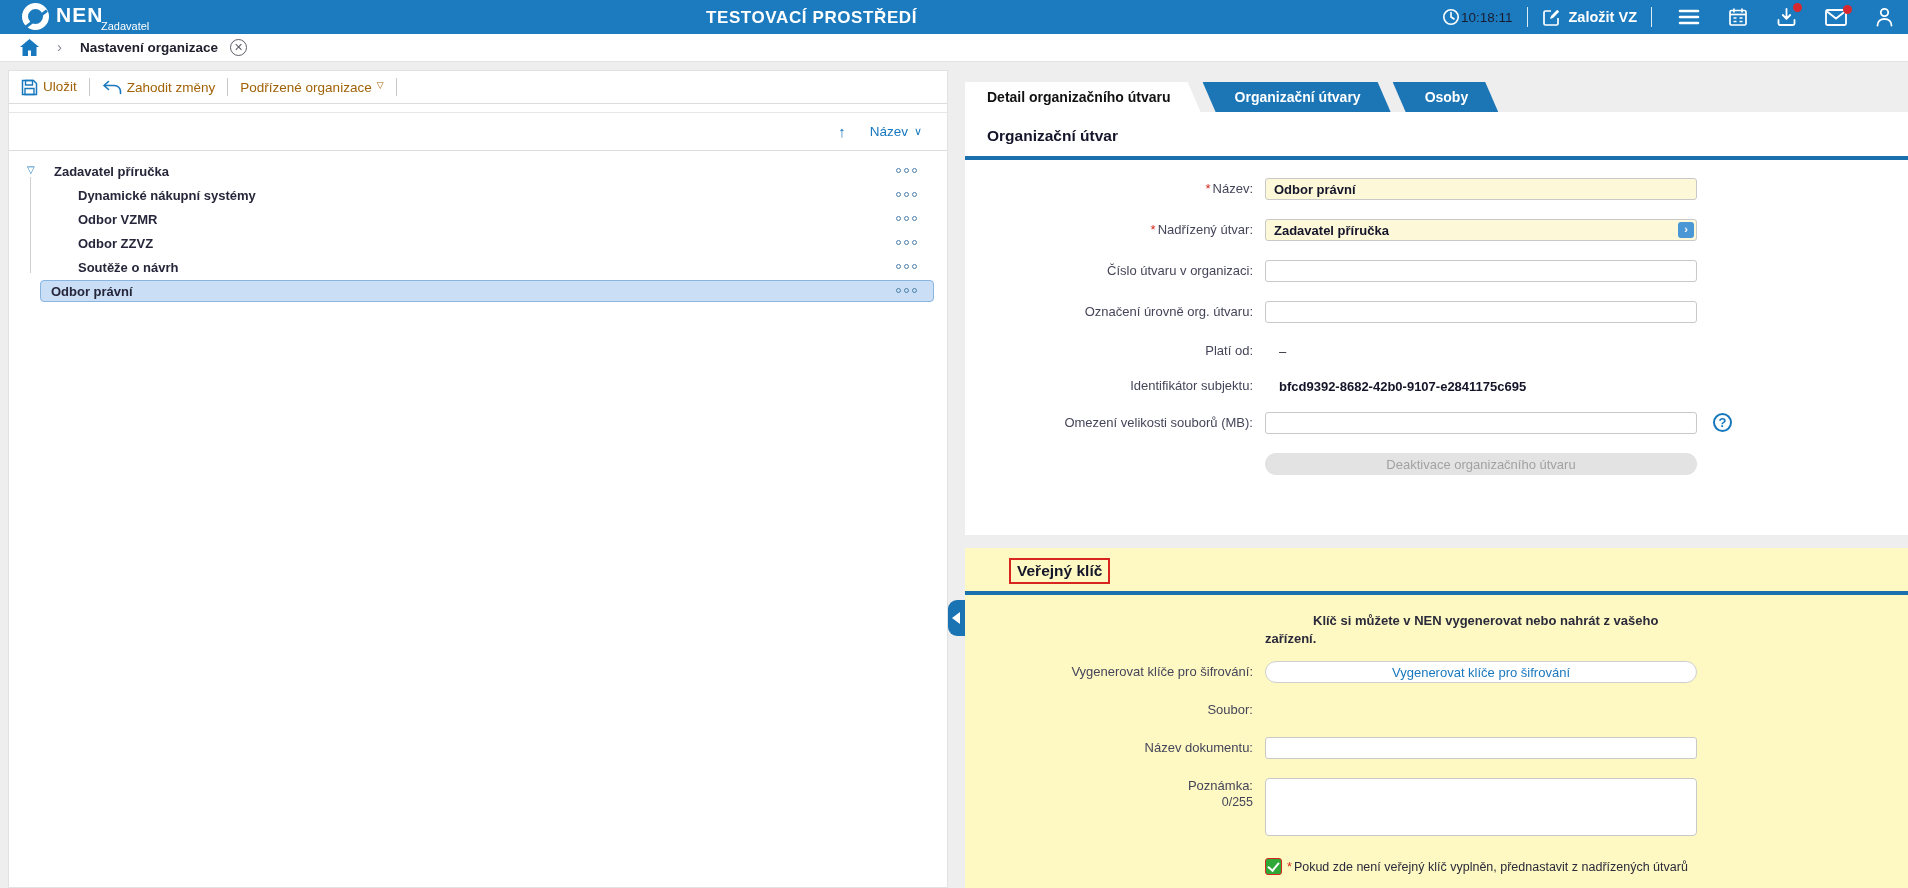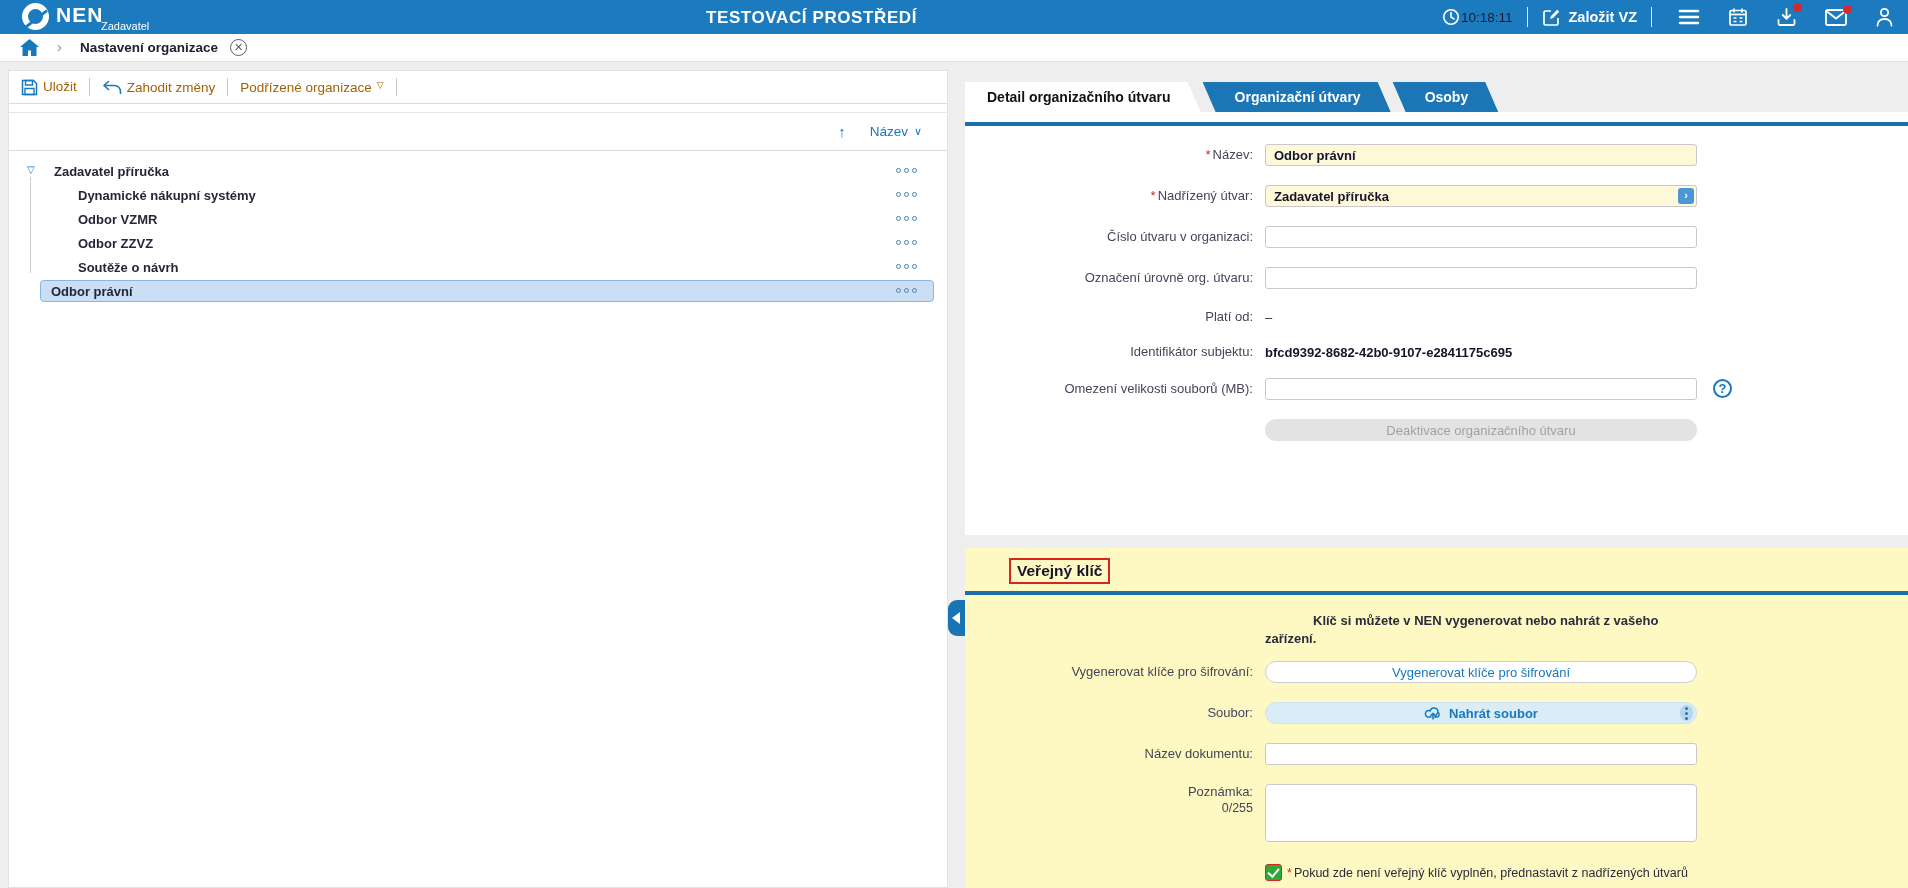--- a/index.html
+++ b/index.html
@@ -80,21 +80,21 @@
   
   .section1 { position:absolute; left:965px; top:112px; width:943px; height:423px; background:#fff; }
   .section2 { position:absolute; left:965px; top:548px; width:943px; bottom:0; background:#fef9c3; }
   .sec-head { margin:14px 0 0 22px; font-size:15.5px; font-weight:bold; color:#14142a; line-height:20px; }
   .sec-head.focus { display:inline-block; border:2px solid #d8251f; padding:1px 6px; margin-top:10px; }
   .sec-rule { height:4px; background:#1a70ad; margin-top:10px; }
   .section2 .sec-rule { margin-top:7px; }
 
   .frm { padding-top:18px; }
   .frow { display:flex; align-items:center; margin-bottom:19px; }
-  .frow.txt { margin-bottom:17px; }
+  .frow.txt { margin-bottom:17px;gap:14px; }
   .frow.top { align-items:flex-start; }
   .flabel { width:300px; text-align:right; padding-right:12px; font-size:13px; color:#45455a; line-height:16px; }
   .req { color:#d8251f; margin-right:2px; }
   .fctl { width:432px; position:relative; }
   .inp { width:432px; height:22px; border:1px solid #c9c9c9; border-radius:3px; font-size:13px;
          padding:0 8px; font-family:"Liberation Sans",sans-serif; background:#fff; }
   .inp.yellow { background:#fcf8d8; font-weight:bold; color:#14142a; }
   .lookup-btn { position:absolute; right:3px; top:3px; width:16px; height:16px; background:#4a97d6;
                 border-radius:3px; color:#fff; font-size:11px; font-weight:bold; line-height:15px;
                 text-align:center; cursor:pointer; }
@@ -293,20 +293,21 @@
 
 <div class="tabs-row">
   <div class="tabs">
     <div class="tab active">Detail organizačního útvaru</div>
     <div class="tab">Organizační útvary</div>
     <div class="tab">Osoby</div>
   </div>
 </div>
 
 <section class="section1">
+  <div class="sec-head">Organizační útvar</div>
   <div class="sec-rule"></div>
   <div class="frm">
     <div class="frow">
       <span class="flabel"><span class="req">*</span><span>Název:</span></span>
       <span class="fctl"><input class="inp yellow" value="Odbor právní" style=""></span>
     </div>
     <div class="frow">
       <span class="flabel"><span class="req">*</span><span>Nadřízený útvar:</span></span>
       <span class="fctl">
         <input class="inp yellow" value="Zadavatel příručka" style="">
@@ -352,34 +353,20 @@
     <div class="frow info">
       <span class="flabel"></span>
       <span class="fctl"><span class="info-line">Klíč si můžete v NEN vygenerovat nebo nahrát z vašeho zařízení.</span></span>
     </div>
     <div class="frow">
       <span class="flabel">Vygenerovat klíče pro šifrování:</span>
       <span class="fctl"><button class="btn ghost">Vygenerovat klíče pro šifrování</button></span>
     </div>
     <div class="frow">
       <span class="flabel">Soubor:</span>
-      <span class="fctl">
-        <span class="upload-btn">
-          <svg width="18" height="14" viewBox="0 0 18 14">
-              <path d="M14 6a4 4 0 0 0-7.8-1.2A3.2 3.2 0 0 0 3.4 11H7m4 0h2.8A3.1 3.1 0 0 0 14 6z" fill="none" stroke="#1878be" stroke-width="1.5" stroke-linecap="round"></path>
-              <path d="M9 13V7.5M6.8 9.5L9 7.3l2.2 2.2" fill="none" stroke="#1878be" stroke-width="1.5" stroke-linecap="round" stroke-linejoin="round"></path>
-            </svg>
-          <span class="ulabel">Nahrát soubor</span>
-          <span class="u-dots">
-              <i></i>
-              <i></i>
-              <i></i>
-            </span>
-        </span>
-      </span>
     </div>
     <div class="frow">
       <span class="flabel">Název dokumentu:</span>
       <span class="fctl"><input class="inp" value="" style=""></span>
     </div>
     <div class="frow top" style="margin-bottom:18px;">
       <span class="flabel">
         <span>Poznámka:</span><br>
         <span class="note-counter">0/255</span>
       </span>

